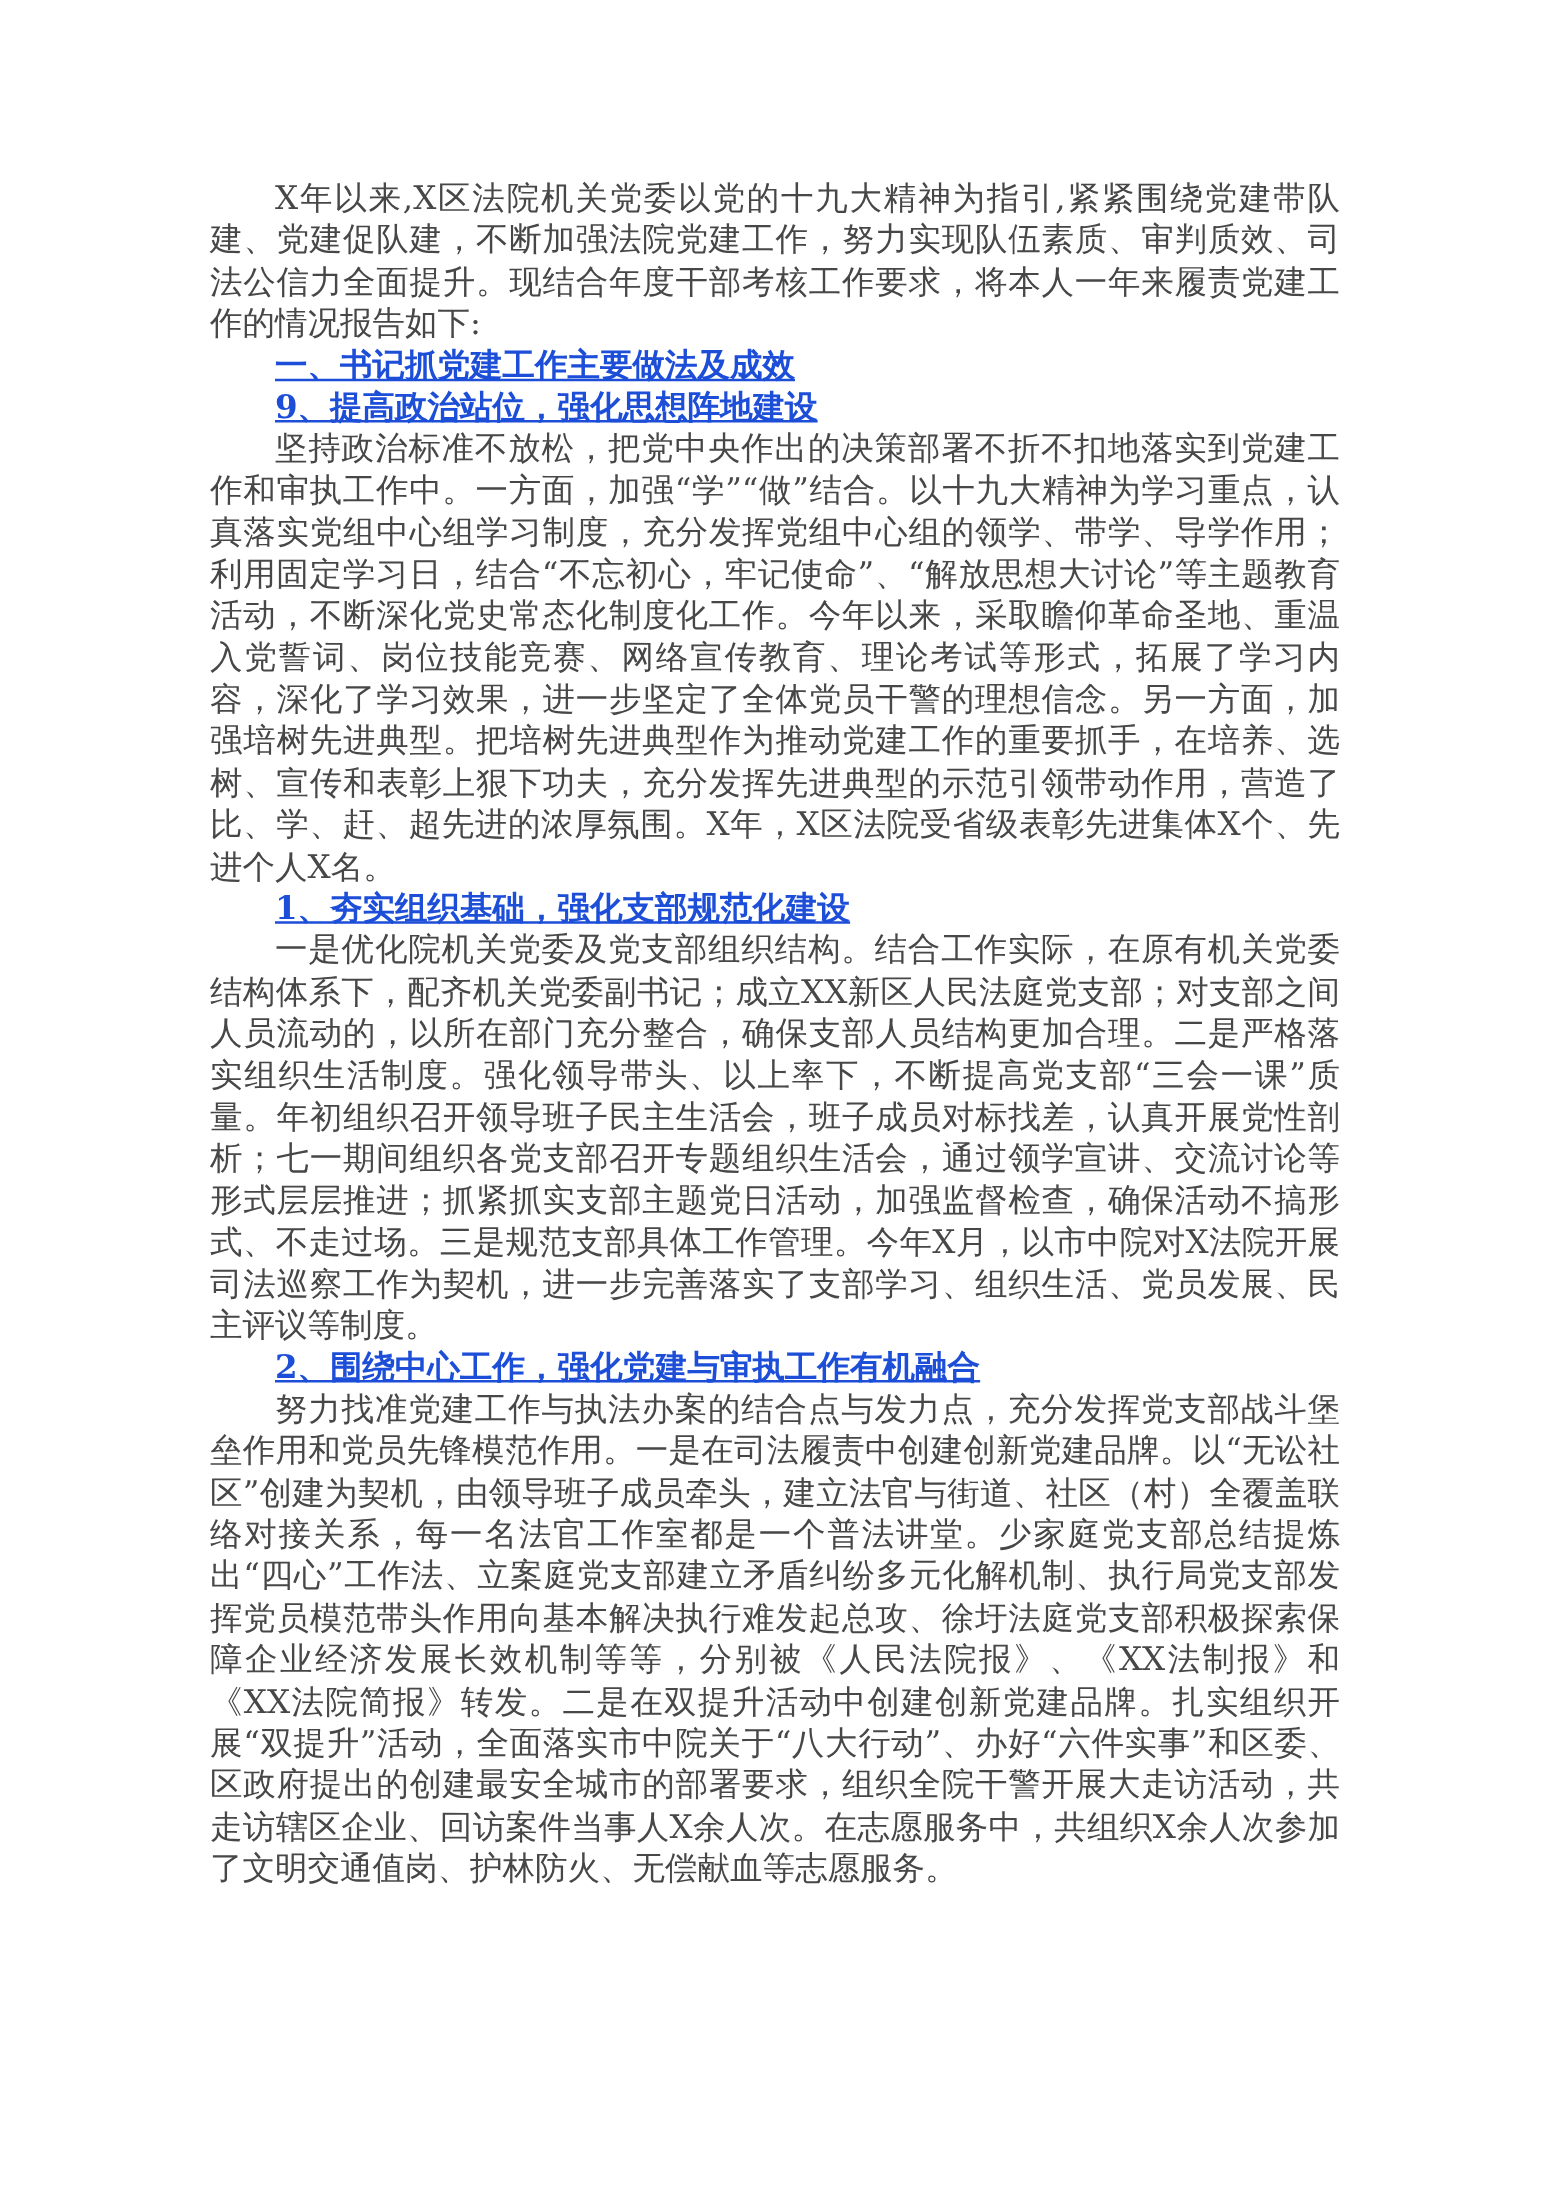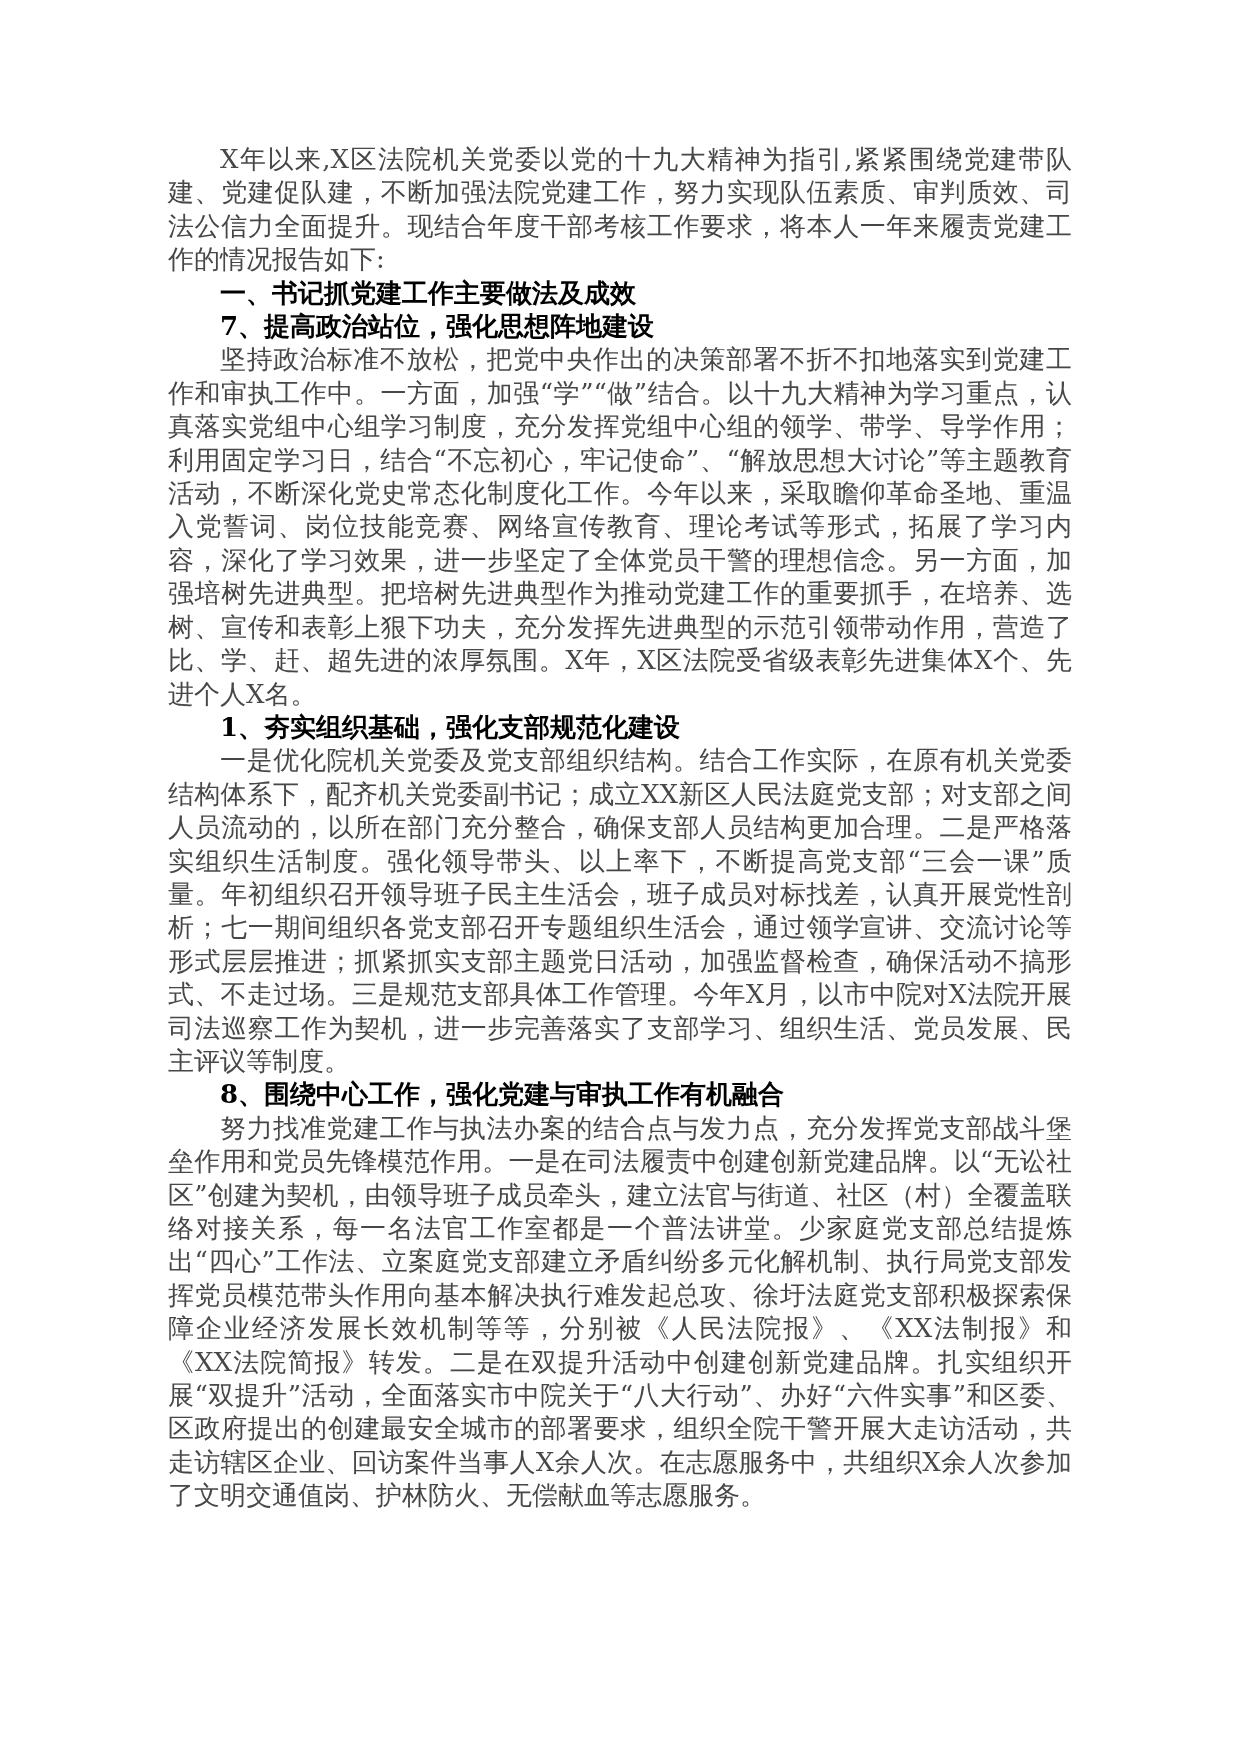--- a/index.html
+++ b/index.html
@@ -27,33 +27,34 @@
     font-size: 26px;
     line-height: 33.4px;
     letter-spacing: 0;
   }
   p.body {
     color: #474747;
     text-align: justify;
     text-indent: 2em;
   }
   p.heading {
-    color: #000000;
+    color: #1d4ed8;
     font-weight: bold;
     text-align: left;
     text-indent: 2em;
+    text-decoration: underline;
   }
 </style>
 </head>
 <body>
 
 <div class="page">
   <div class="content">
       <p class="body">X年以来,X区法院机关党委以党的十九大精神为指引,紧紧围绕党建带队建、党建促队建，不断加强法院党建工作，努力实现队伍素质、审判质效、司法公信力全面提升。现结合年度干部考核工作要求，将本人一年来履责党建工作的情况报告如下:</p>
       <p class="heading">一、书记抓党建工作主要做法及成效</p>
-      <p class="heading">7、提高政治站位，强化思想阵地建设</p>
+      <p class="heading">9、提高政治站位，强化思想阵地建设</p>
       <p class="body">坚持政治标准不放松，把党中央作出的决策部署不折不扣地落实到党建工作和审执工作中。一方面，加强“学”“做”结合。以十九大精神为学习重点，认真落实党组中心组学习制度，充分发挥党组中心组的领学、带学、导学作用；利用固定学习日，结合“不忘初心，牢记使命”、“解放思想大讨论”等主题教育活动，不断深化党史常态化制度化工作。今年以来，采取瞻仰革命圣地、重温入党誓词、岗位技能竞赛、网络宣传教育、理论考试等形式，拓展了学习内容，深化了学习效果，进一步坚定了全体党员干警的理想信念。另一方面，加强培树先进典型。把培树先进典型作为推动党建工作的重要抓手，在培养、选树、宣传和表彰上狠下功夫，充分发挥先进典型的示范引领带动作用，营造了比、学、赶、超先进的浓厚氛围。X年，X区法院受省级表彰先进集体X个、先进个人X名。</p>
       <p class="heading">1、夯实组织基础，强化支部规范化建设</p>
       <p class="body">一是优化院机关党委及党支部组织结构。结合工作实际，在原有机关党委结构体系下，配齐机关党委副书记；成立XX新区人民法庭党支部；对支部之间人员流动的，以所在部门充分整合，确保支部人员结构更加合理。二是严格落实组织生活制度。强化领导带头、以上率下，不断提高党支部“三会一课”质量。年初组织召开领导班子民主生活会，班子成员对标找差，认真开展党性剖析；七一期间组织各党支部召开专题组织生活会，通过领学宣讲、交流讨论等形式层层推进；抓紧抓实支部主题党日活动，加强监督检查，确保活动不搞形式、不走过场。三是规范支部具体工作管理。今年X月，以市中院对X法院开展司法巡察工作为契机，进一步完善落实了支部学习、组织生活、党员发展、民主评议等制度。</p>
-      <p class="heading">8、围绕中心工作，强化党建与审执工作有机融合</p>
+      <p class="heading">2、围绕中心工作，强化党建与审执工作有机融合</p>
       <p class="body">努力找准党建工作与执法办案的结合点与发力点，充分发挥党支部战斗堡垒作用和党员先锋模范作用。一是在司法履责中创建创新党建品牌。以“无讼社区”创建为契机，由领导班子成员牵头，建立法官与街道、社区（村）全覆盖联络对接关系，每一名法官工作室都是一个普法讲堂。少家庭党支部总结提炼出“四心”工作法、立案庭党支部建立矛盾纠纷多元化解机制、执行局党支部发挥党员模范带头作用向基本解决执行难发起总攻、徐圩法庭党支部积极探索保障企业经济发展长效机制等等，分别被《人民法院报》、《XX法制报》和《XX法院简报》转发。二是在双提升活动中创建创新党建品牌。扎实组织开展“双提升”活动，全面落实市中院关于“八大行动”、办好“六件实事”和区委、区政府提出的创建最安全城市的部署要求，组织全院干警开展大走访活动，共走访辖区企业、回访案件当事人X余人次。在志愿服务中，共组织X余人次参加了文明交通值岗、护林防火、无偿献血等志愿服务。</p>
     </div>
 </div>
 
 </body></html>

